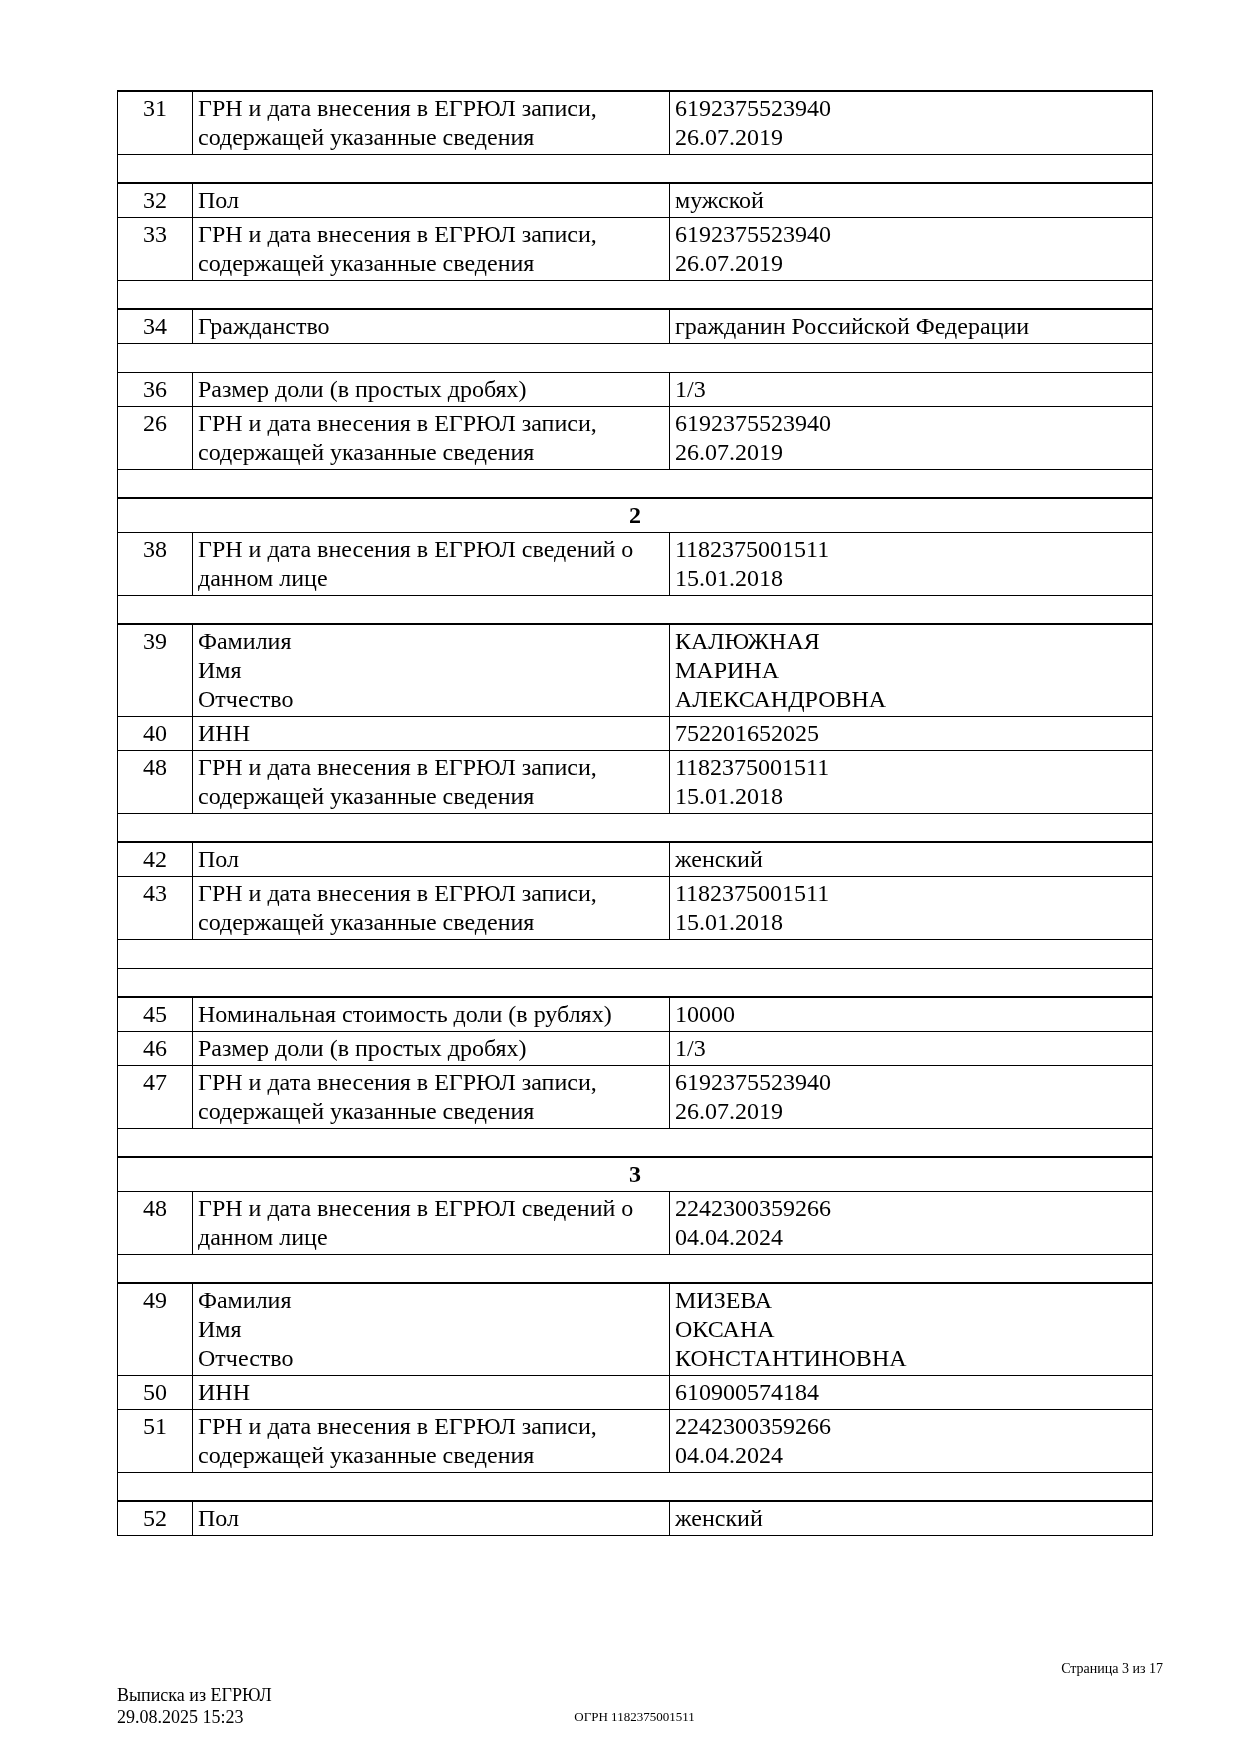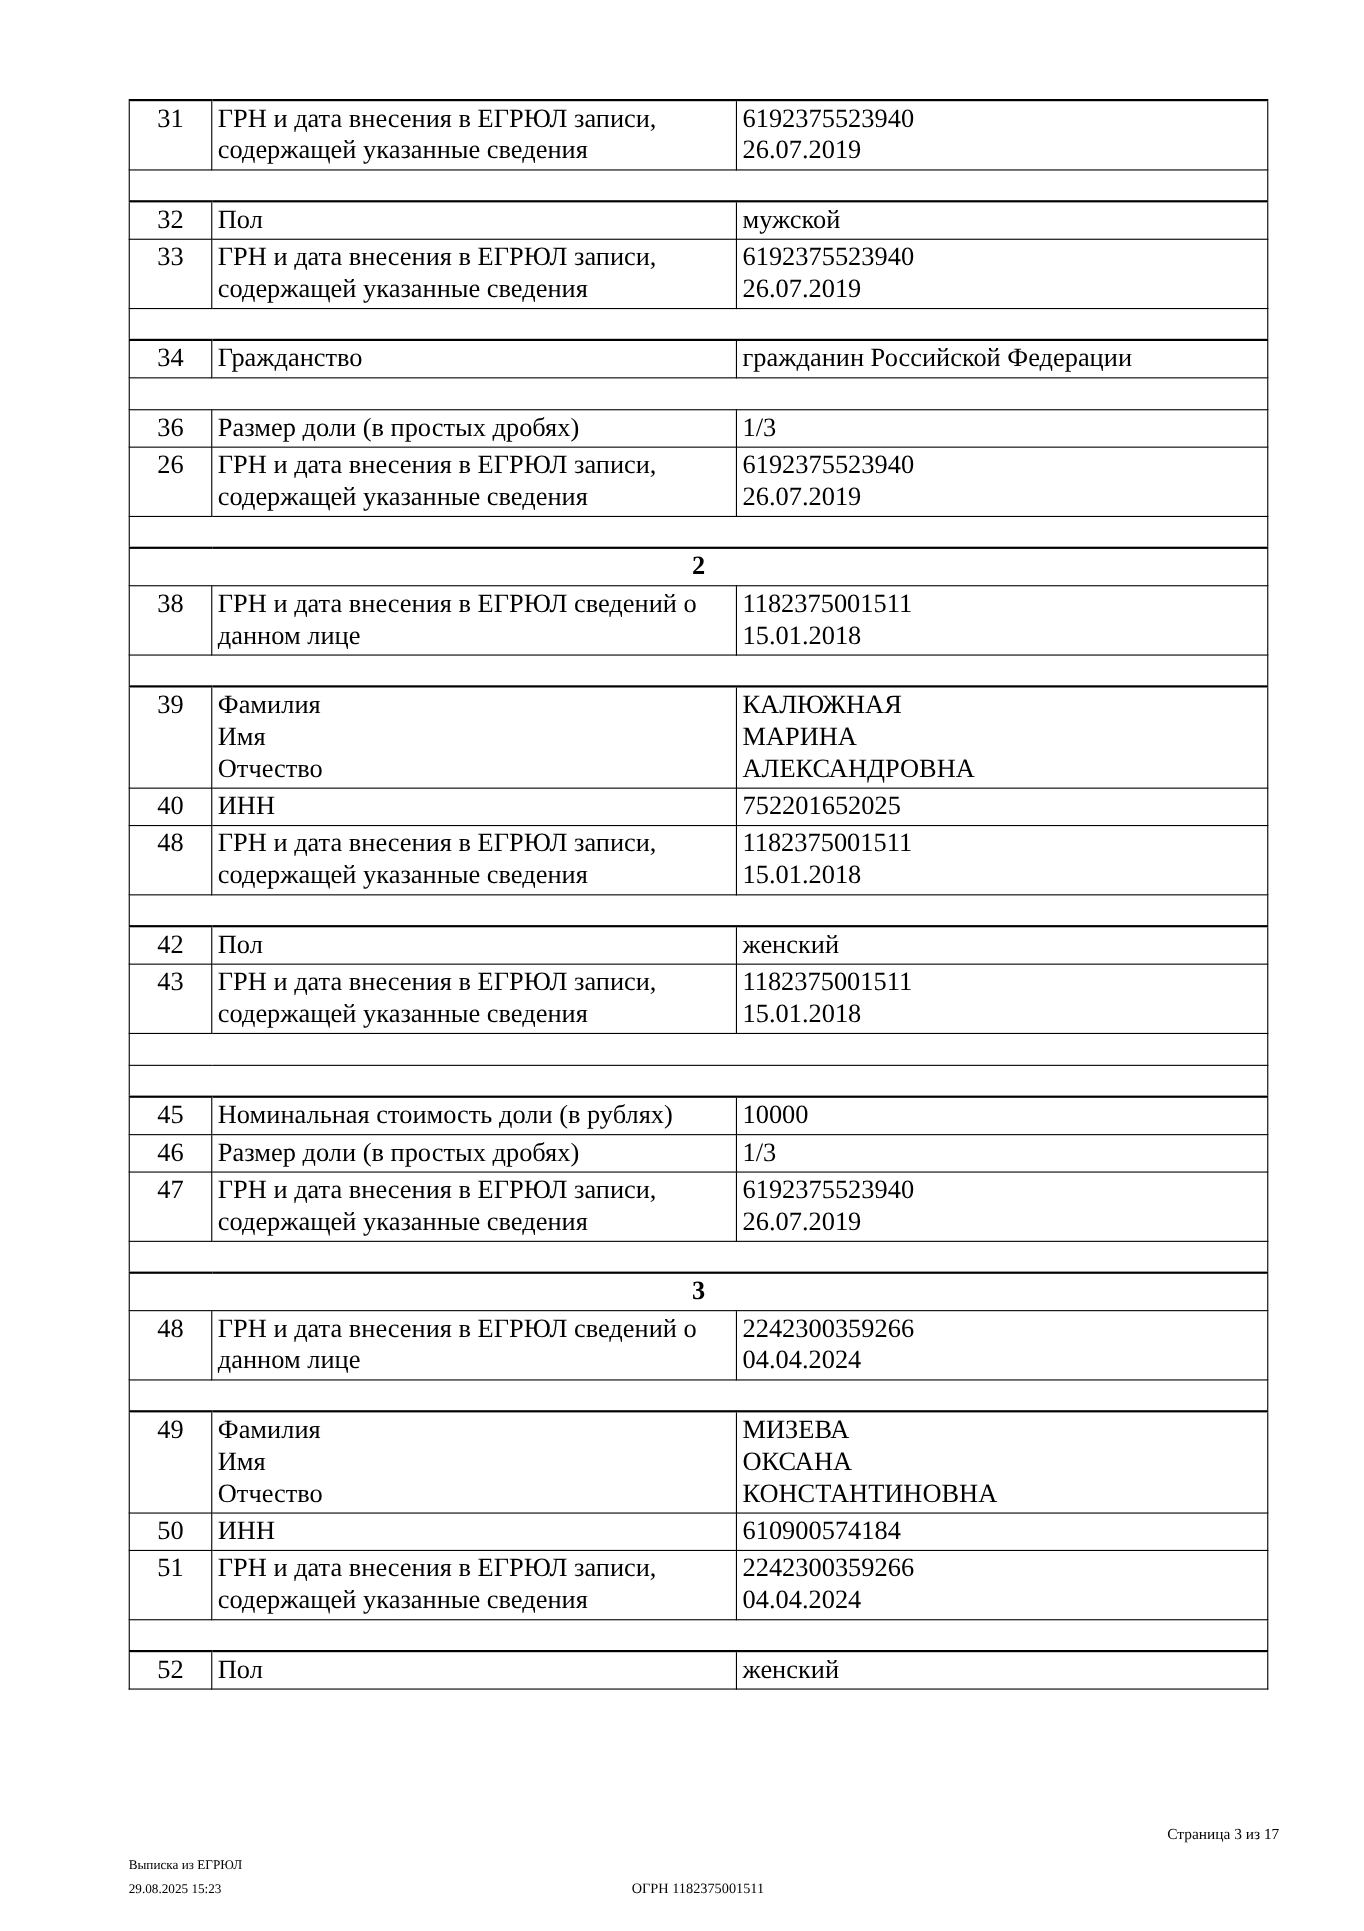--- a/index.html
+++ b/index.html
@@ -36,21 +36,21 @@
   tr.section-row { height: 34px; }
   tr.section-row td {
     text-align: center;
     font-weight: bold;
   }
   td.num-cell { text-align: center; padding-left: 2px; padding-right: 2px; }
   .footer-left {
     position: absolute;
     left: 117px;
     top: 1684px;
-    font-size: 12px;
+    font-size: 18px;
     line-height: 22px;
     white-space: nowrap;
   }
   .footer-center {
     position: absolute;
     left: 117px;
     top: 1706px;
     width: 1035px;
     text-align: center;
     font-size: 13px;

